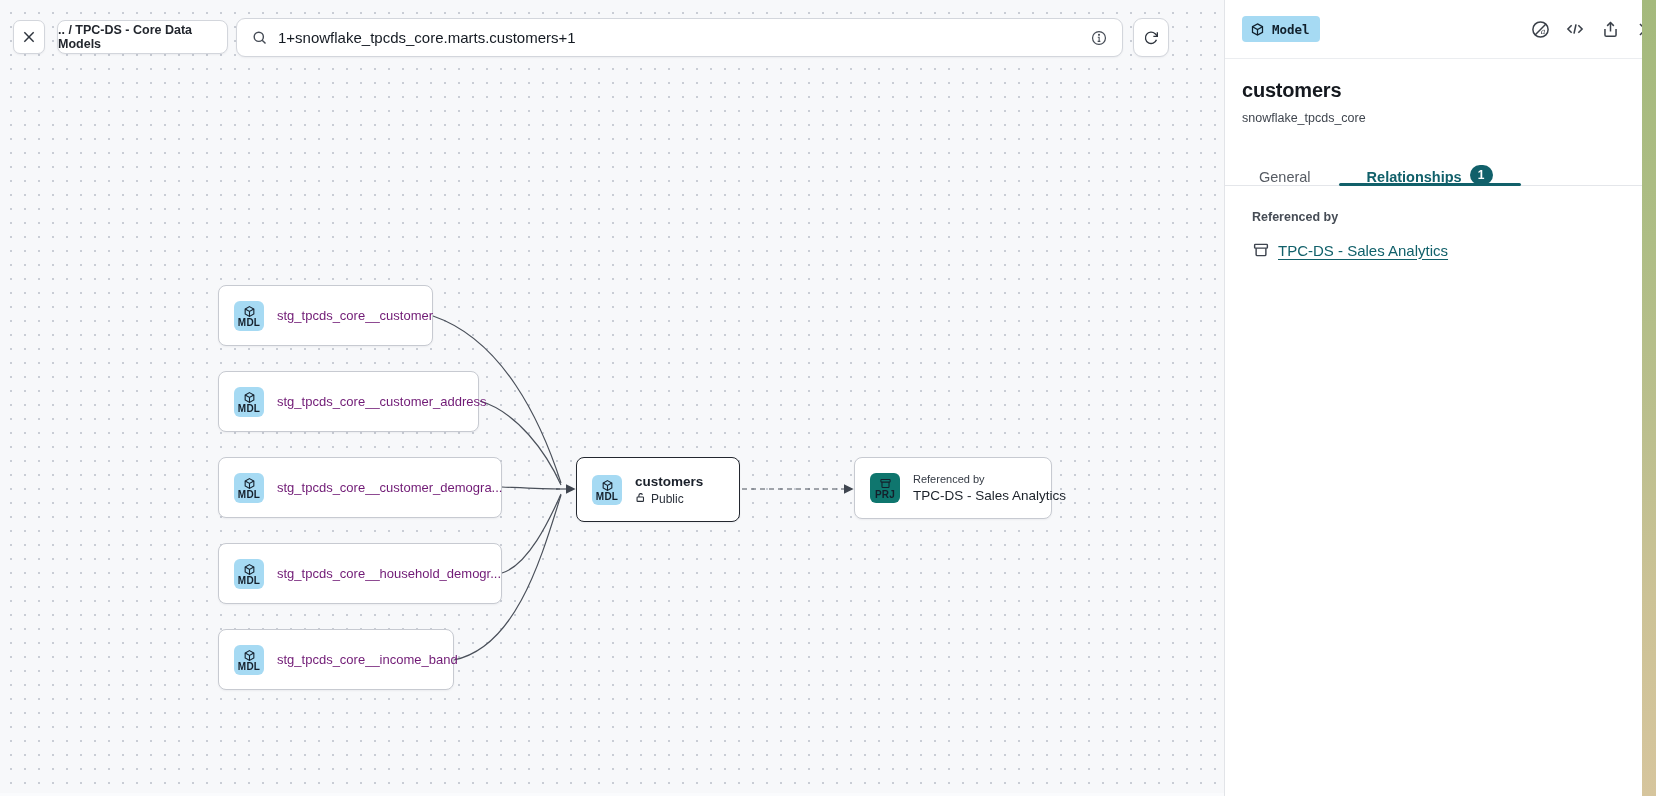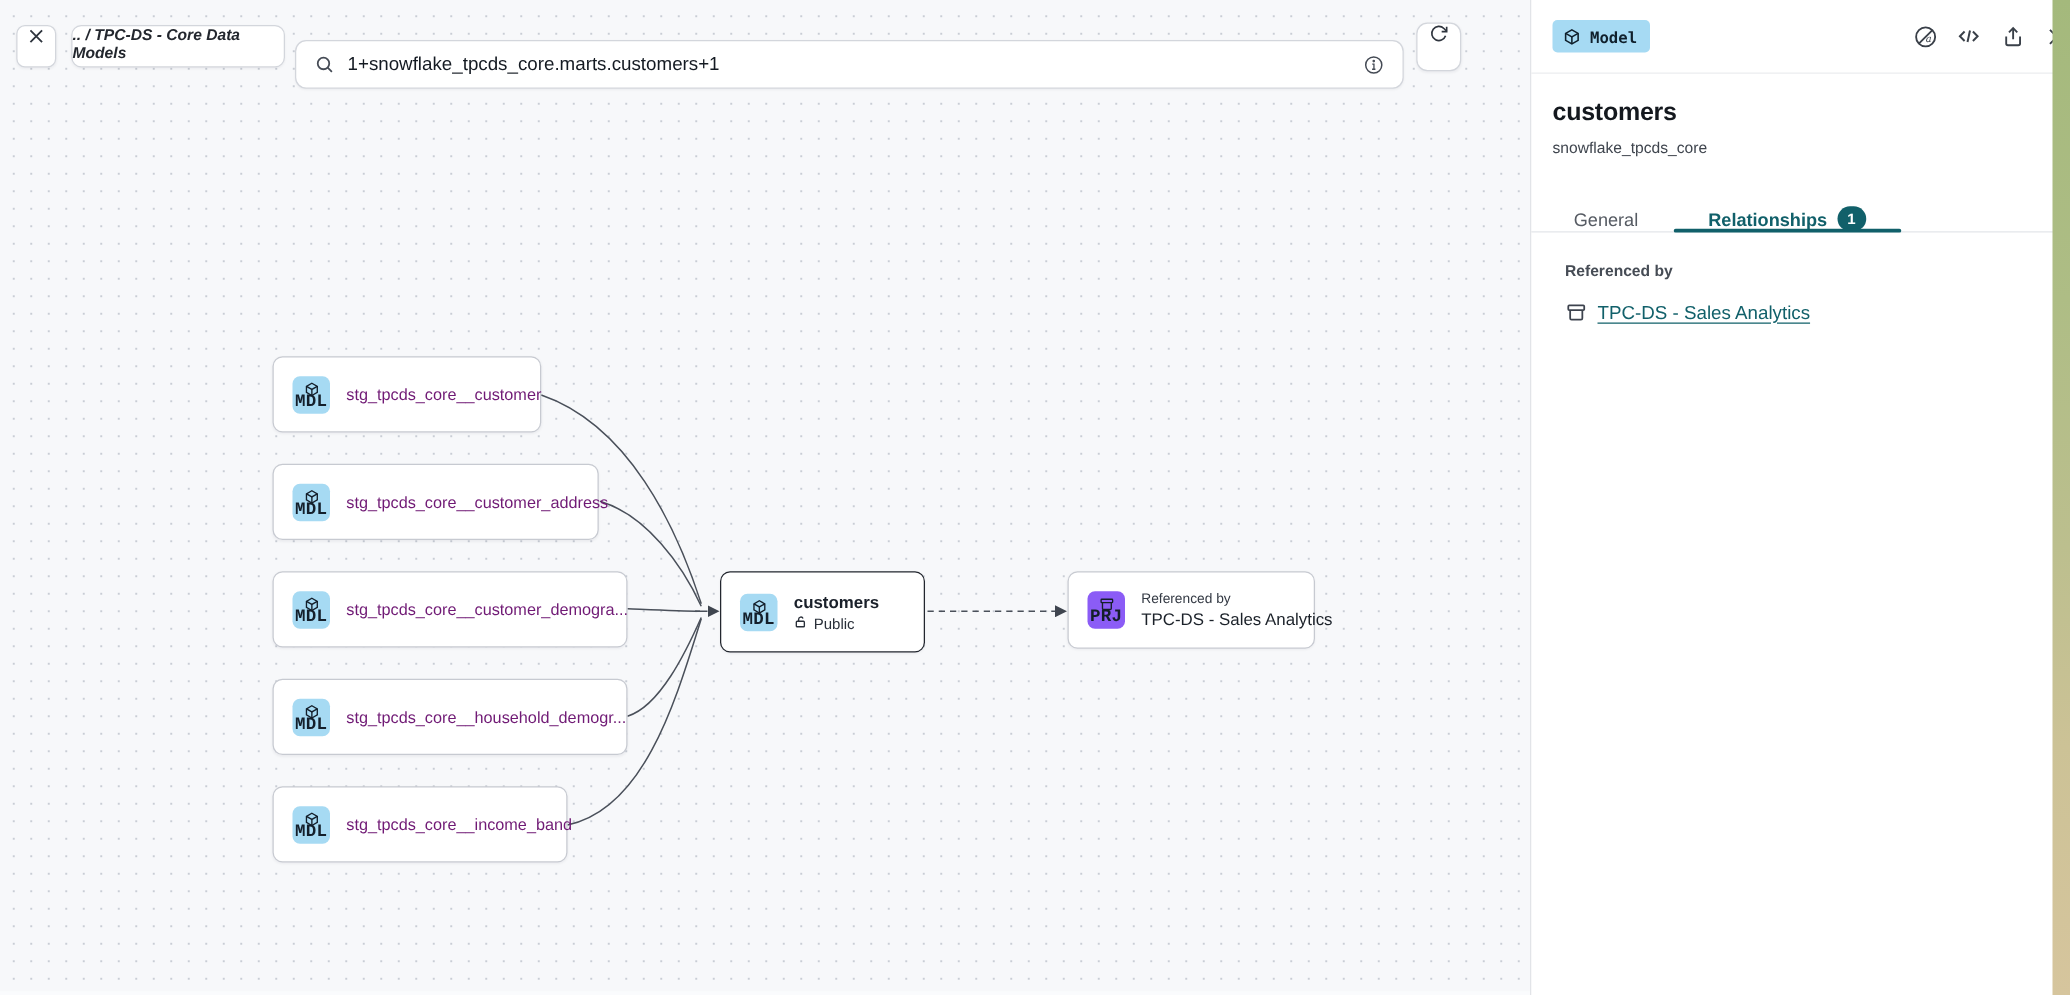--- a/index.html
+++ b/index.html
@@ -18,39 +18,39 @@
 
   
   .node { position:absolute; background:#fff; border:1px solid #c7cad1; border-radius:8px;
     height:61px; display:flex; align-items:center; padding:0 14px 0 15px; gap:13px;
     box-shadow:0 1px 2px rgba(16,24,40,.05); }
   .node.selected { border:1.6px solid #23272f; height:65px; border-radius:8px; }
   .chip { width:30px; height:30px; border-radius:6px; flex:none;
     display:flex; flex-direction:column; align-items:center; justify-content:center;
     color:#141f2b; }
   .chip.mdl { background:#a6daf3; }
-  .chip.prj { background:#8b5cf6; }
-  .chip .chip-label { font-family:Liberation Mono, monospace; font-size:14px;
+  .chip.prj { background:#0f766e; }
+  .chip .chip-label { font-family:Liberation Sans, sans-serif; font-size:10px;
     font-weight:700; line-height:9px; letter-spacing:.2px; }
   .chip svg { display:block; }
   .node-label { font-size:13px; color:#701a75; white-space:nowrap; }
   .node-title { font-size:13.5px; font-weight:600; color:#1a202a; white-space:nowrap; }
   .node-sub { display:flex; align-items:flex-start; gap:5px; margin-top:3px;
     font-size:12px; color:#2a303a; }
   .node-kicker { font-size:11px; color:#343a44; }
   .node-name { font-size:13.5px; color:#1b2129; margin-top:3px; white-space:nowrap; }
 
   
   .tb-btn { position:absolute; background:#fff; border:1px solid #d3d6dc;
-    display:flex; align-items:flex-start; justify-content:center; color:#2f353e;
-    box-shadow:0 1px 2px rgba(16,24,40,.05); cursor:pointer;font-style:italic; }
+    display:flex; align-items:center; justify-content:center; color:#2f353e;
+    box-shadow:0 1px 2px rgba(16,24,40,.05); cursor:pointer; }
   .close-btn { left:13px; top:20px; width:32px; height:34px; border-radius:7px; }
   .breadcrumb { left:57px; top:20px; width:171px; height:34px; border-radius:8px;
     font-size:12.5px; font-weight:600; color:#23272e; }
-  .searchbar { position:absolute; left:236px; top:32px; width:887px; height:39px;
+  .searchbar { position:absolute; left:236px; top:18px; width:887px; height:39px;
     background:#fff; border:1px solid #d3d6dc; border-radius:9px;
     display:flex; align-items:center; padding:0 14px; gap:10px;
     box-shadow:0 1px 2px rgba(16,24,40,.05); }
   .searchbar input { flex:1; border:none; outline:none; font-size:15px; color:#141a22;
     font-family:"Liberation Sans", sans-serif; background:transparent; }
   .refresh-btn { left:1133px; top:18px; width:36px; height:39px; border-radius:9px; }
   .icon { color:#454b55; display:block; }
 
   
   .panel { position:absolute; left:1224px; top:0; width:448px; height:796px;

